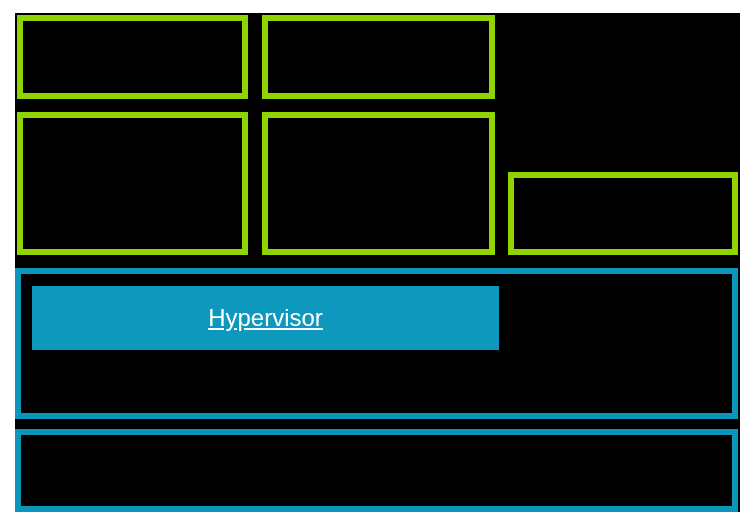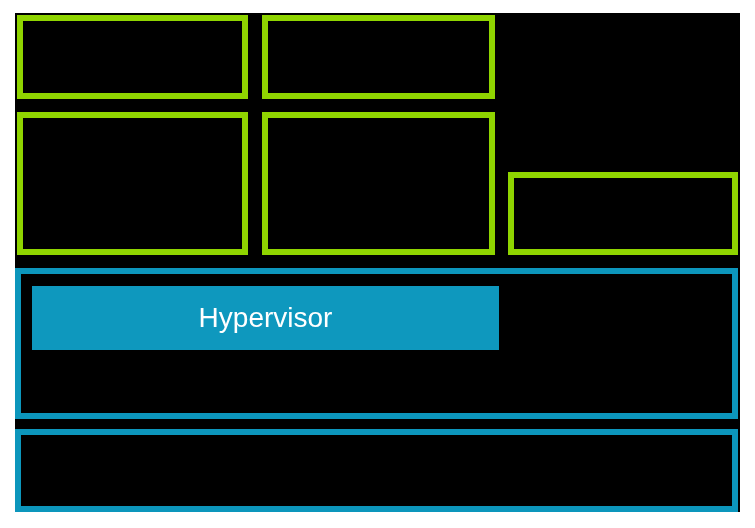--- a/index.html
+++ b/index.html
@@ -42,23 +42,24 @@
   .hv-fill {
     position: absolute;
     left: 32px; top: 286px;
     width: 467px; height: 64px;
     background: var(--hypervisor-fill, #0E98BE);
     text-align: center;
     line-height: 64px;
   }
   .hv-label {
     color: var(--label-text, #FFFFFF);
-    font-size: 28px;
+    font-size: 24px;
     font-weight: 300;
     letter-spacing: 0px;
+    text-decoration: underline;
   }
 </style>
 </head>
 <body>
 
 <div class="page">
   <div class="canvas"></div>
 
   <div class="gbox b1"></div>
   <div class="gbox b2"></div>

